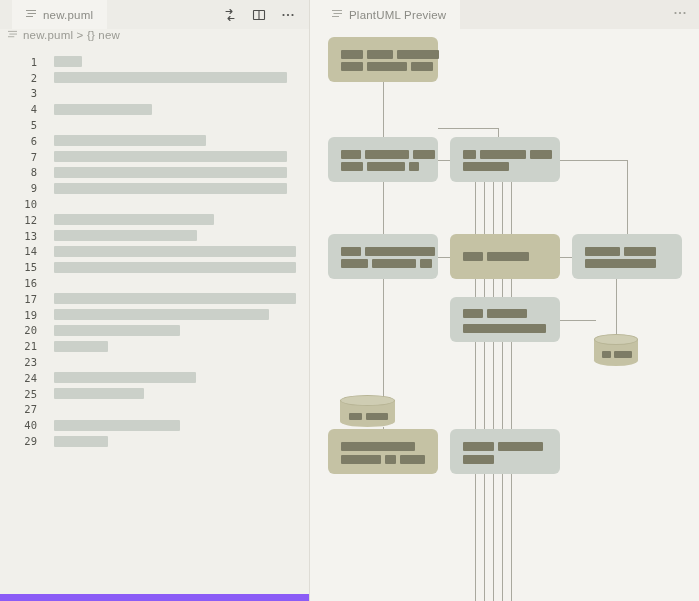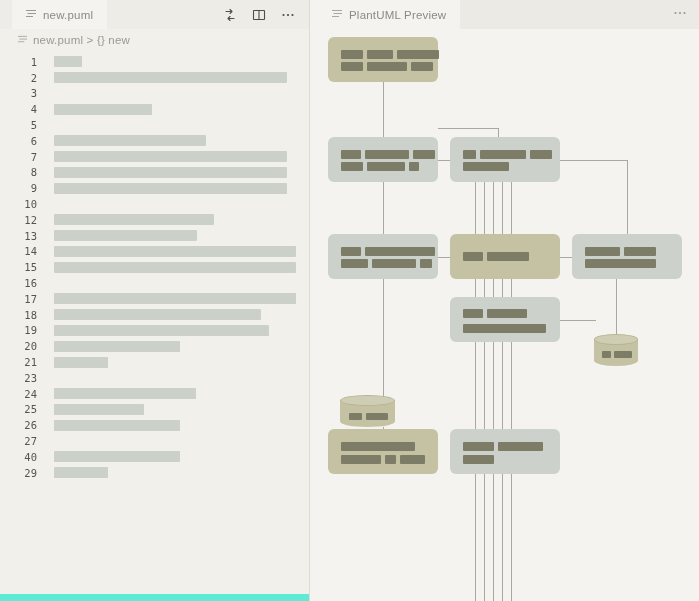--- a/index.html
+++ b/index.html
@@ -20,21 +20,21 @@
     height: 601px;
     display: flex;
     background: #f2f1ec;
   }
 
   
   #editor-pane {
     position: relative;
     width: 310px;
     height: 601px;
-    background: #5eead4;
+    background: #8b5cf6;
     box-sizing: border-box;
     border-right: 1px solid #dedcd5;
     overflow: hidden;
   }
   .tabbar {
     position: relative;
     height: 29px;
     display: flex;
     align-items: center;
     background: #edece7;
@@ -60,23 +60,23 @@
     align-items: center;
     gap: 15px;
     padding-right: 14px;
     color: #4e4e4c;
   }
   .tab-actions .act { line-height: 0; cursor: default; }
 
   .breadcrumb {
     height: 22px;
     display: flex;
-    align-items: center;
+    align-items: flex-start;
     gap: 6px;
-    padding-left: 18px;
+    padding-left: 8px;
     font-size: 11.5px;
     color: #9a9a93;
     background: #f1f0eb;
   }
   .breadcrumb .bc-text { letter-spacing: .2px; }
 
   
   #code-area {
     position: relative;
     padding-top: 3px;
@@ -342,26 +342,20 @@
           <div class="lineno">16</div>
           <div class="code-bar-wrap"></div>
         </div>
         <div class="code-row">
           <div class="lineno">17</div>
           <div class="code-bar-wrap">
             <div class="code-bar" style="width: 242px; background: rgb(203, 208, 201);"></div>
           </div>
         </div>
         <div class="code-row">
-          <div class="lineno">18</div>
-          <div class="code-bar-wrap">
-            <div class="code-bar" style="width: 207px; background: rgb(203, 208, 201);"></div>
-          </div>
-        </div>
-        <div class="code-row">
           <div class="lineno">19</div>
           <div class="code-bar-wrap">
             <div class="code-bar" style="width: 215px; background: rgb(203, 208, 201);"></div>
           </div>
         </div>
         <div class="code-row">
           <div class="lineno">20</div>
           <div class="code-bar-wrap">
             <div class="code-bar" style="width: 126px; background: rgb(203, 208, 201);"></div>
           </div>
@@ -379,26 +373,20 @@
         <div class="code-row">
           <div class="lineno">24</div>
           <div class="code-bar-wrap">
             <div class="code-bar" style="width: 142px; background: rgb(203, 208, 201);"></div>
           </div>
         </div>
         <div class="code-row">
           <div class="lineno">25</div>
           <div class="code-bar-wrap">
             <div class="code-bar" style="width: 90px; background: rgb(203, 208, 201);"></div>
-          </div>
-        </div>
-        <div class="code-row">
-          <div class="lineno">26</div>
-          <div class="code-bar-wrap">
-            <div class="code-bar" style="width: 126px; background: rgb(203, 208, 201);"></div>
           </div>
         </div>
         <div class="code-row">
           <div class="lineno">27</div>
           <div class="code-bar-wrap"></div>
         </div>
         <div class="code-row">
           <div class="lineno">40</div>
           <div class="code-bar-wrap">
             <div class="code-bar" style="width: 126px; background: rgb(203, 208, 201);"></div>

